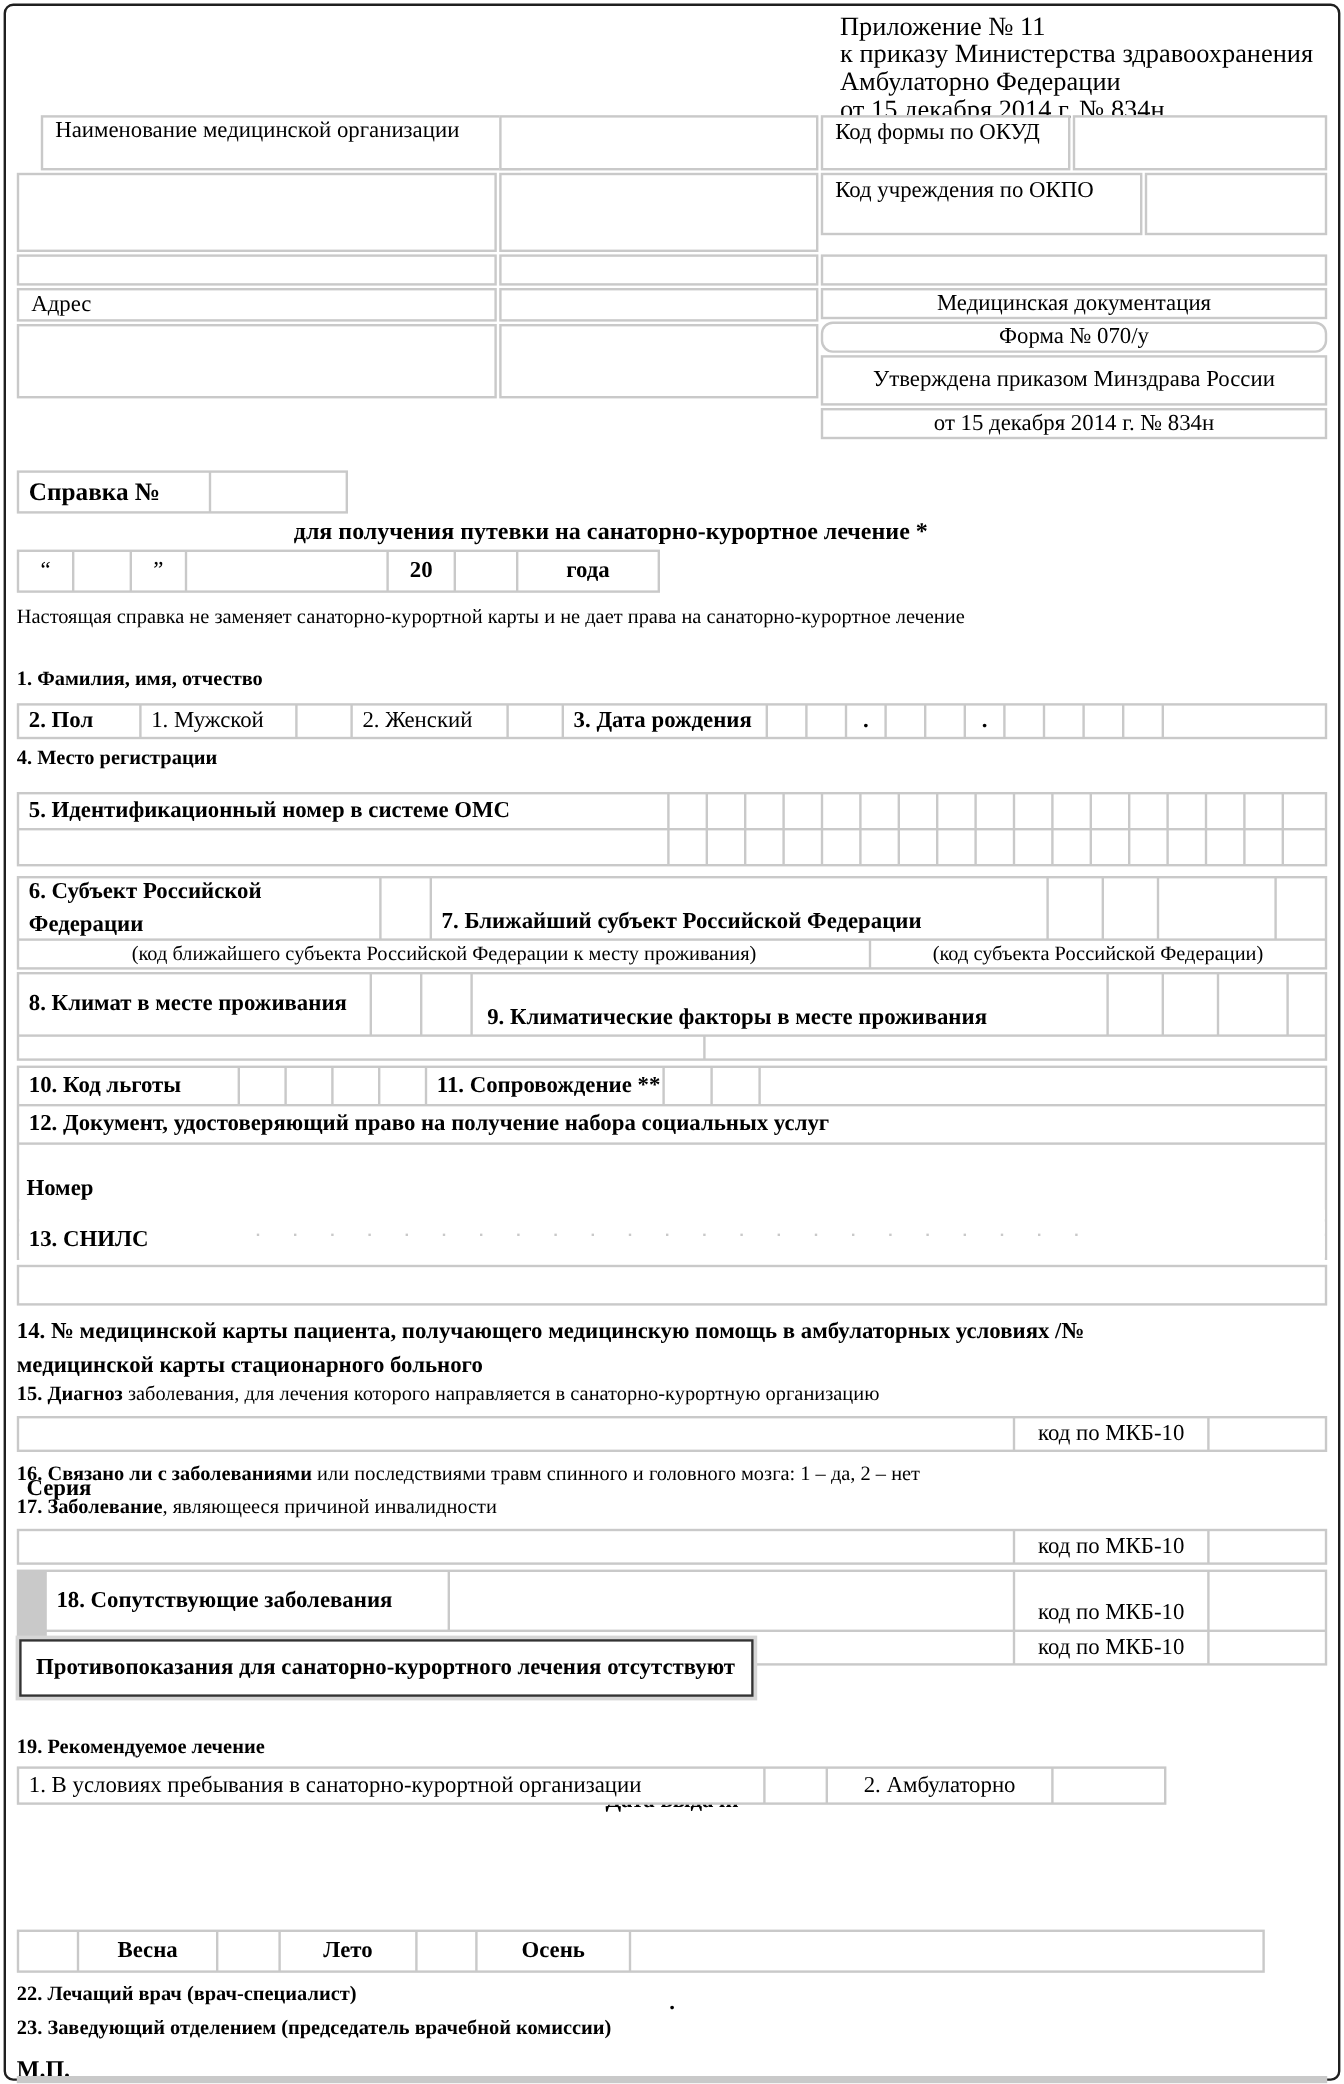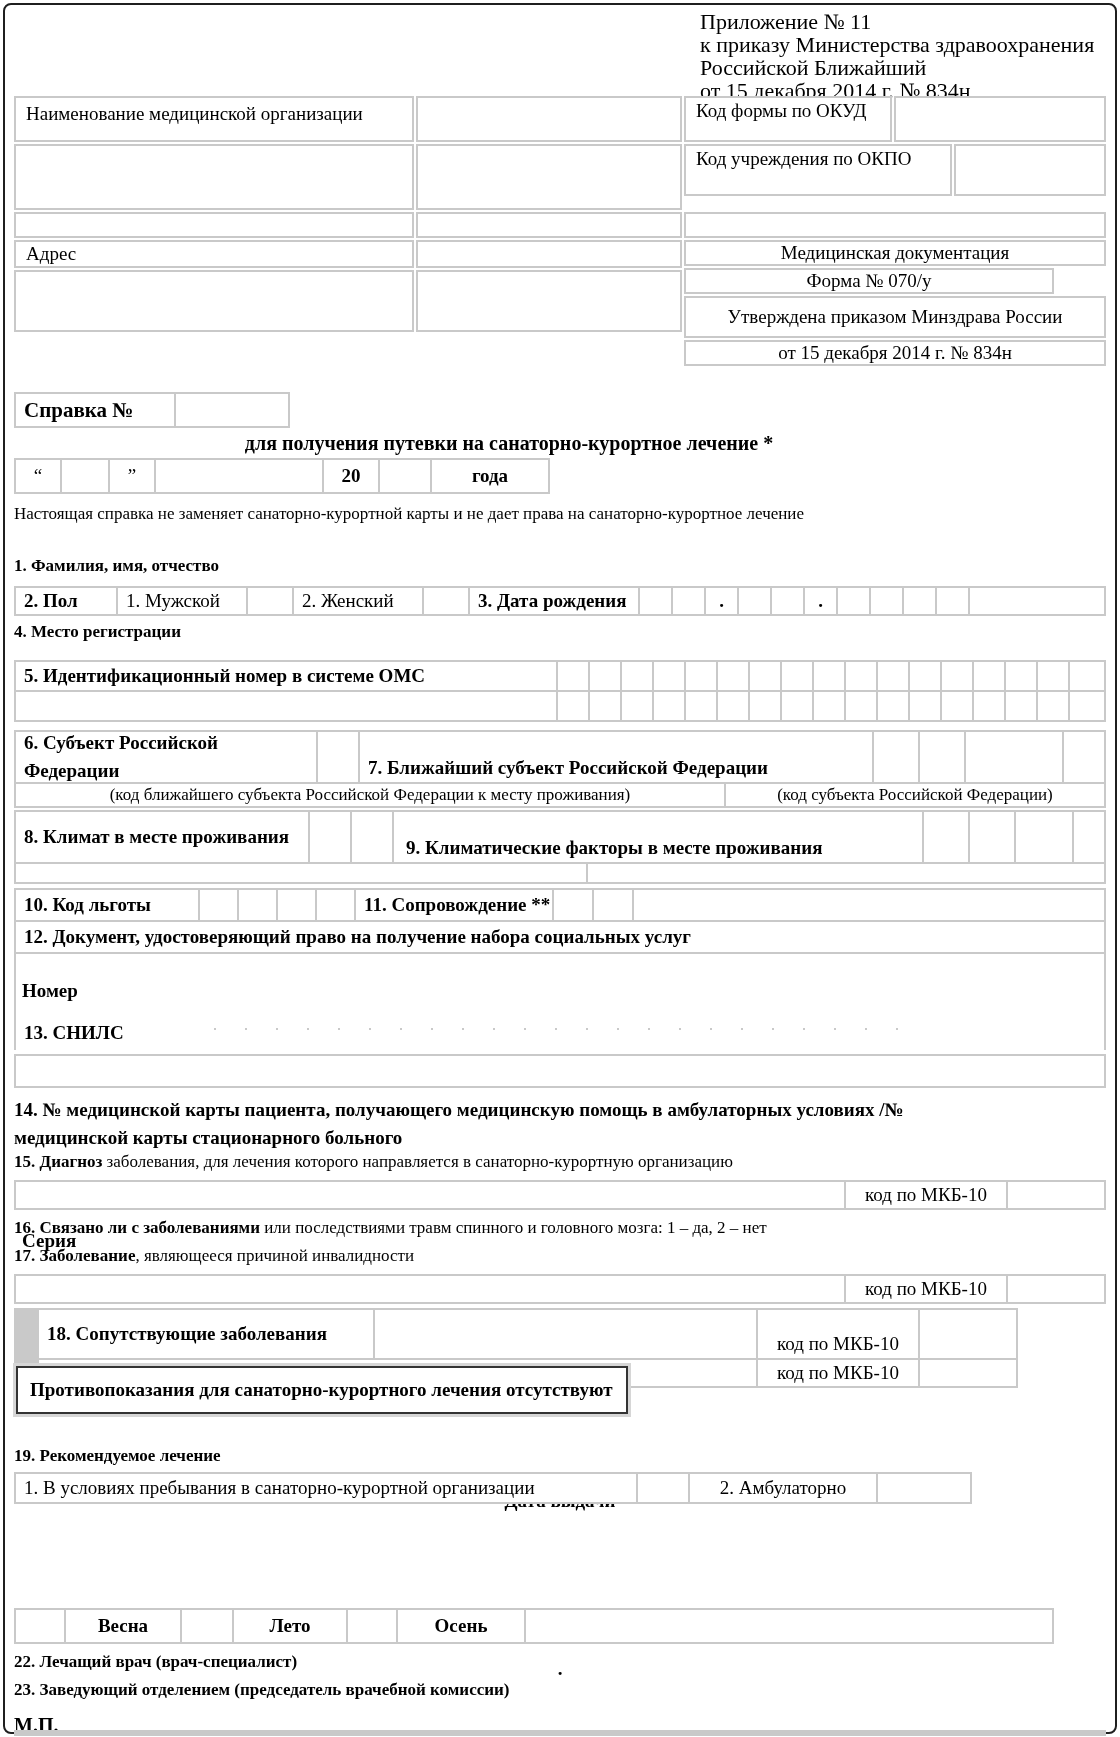--- a/index.html
+++ b/index.html
@@ -10,21 +10,21 @@
   .page{
     position:relative;width:1120px;height:1737px;background:#fff;
     font-family:"Liberation Serif","DejaVu Serif",serif;color:var(--ink);
     overflow:hidden;
   }
   .frame{position:absolute;inset:3px;border:2px solid #1f1f1f;border-radius:8px;pointer-events:none;}
   .abs{position:absolute;}
   
   .hcell{position:absolute;background:#fff;border:2px solid var(--grid);box-sizing:border-box;
          font-size:19px;display:flex;align-items:center;padding:0 10px;}
-  .hcell.bottom{align-items:flex-end;padding-bottom:15px;}
+  .hcell.bottom{align-items:flex-start;padding-bottom:15px;margin-left:20px;}
   .hcell.top{align-items:flex-start;padding-top:2px;}
   .hcell.center{justify-content:center;text-align:center;}
   
   .r{display:flex;align-items:stretch;background:var(--grid);padding:2px;gap:2px;box-sizing:border-box;}
   .tbl{display:flex;flex-direction:column;background:var(--grid);padding:2px;gap:2px;box-sizing:border-box;}
   .tbl .rr{display:flex;align-items:stretch;gap:2px;}
   .c{background:#fff;display:flex;align-items:center;font-size:19px;box-sizing:border-box;}
   .c.pl{padding-left:8px;}
   .c.ctr{justify-content:center;text-align:center;}
   .c.bot{align-items:flex-end;padding-bottom:3px;}
@@ -43,21 +43,21 @@
 </style>
 </head>
 <body>
 
 <div class="page">
   <div class="frame"></div>
 
   <div class="annex" style="left:700px;top:10px;width:410px;">
     <div>Приложение № 11</div>
     <div>к приказу Министерства здравоохранения</div>
-    <div>Российской Ближайший</div>
+    <div>Амбулаторно Федерации</div>
     <div>от 15 декабря 2014 г. № 834н</div>
   </div>
 
   <div class="hcell bottom" style="left:14px;top:96px;width:400px;height:46px;">
       <span>Наименование медицинской организации</span>
     </div>
   <div class="hcell" style="left:14px;top:144px;width:400px;height:66px;"></div>
   <div class="hcell" style="left:14px;top:212px;width:400px;height:26px;"></div>
   <div class="hcell" style="left:14px;top:240px;width:400px;height:28px;">
       <span>Адрес</span>
@@ -76,21 +76,21 @@
   <div class="hcell" style="left:894px;top:96px;width:212px;height:46px;"></div>
   <div class="hcell top" style="left:684px;top:144px;width:268px;height:52px;line-height:1.15;">
       <span>Код учреждения по ОКПО</span>
     </div>
   <div class="hcell" style="left:954px;top:144px;width:152px;height:52px;"></div>
 
   <div class="hcell" style="left:684px;top:212px;width:422px;height:26px;"></div>
   <div class="hcell center" style="left:684px;top:240px;width:422px;height:26px;">
       <span>Медицинская документация</span>
     </div>
-  <div class="hcell center" style="left:684px;top:268px;width:370px;height:26px;">
+  <div class="hcell center" style="left:684px;top:268px;width:422px;height:26px;border-radius:10px;">
       <span>Форма № 070/у</span>
     </div>
   <div class="hcell center" style="left:684px;top:296px;width:422px;height:42px;line-height:1.2;">
       <span>Утверждена приказом Минздрава России</span>
     </div>
   <div class="hcell center" style="left:684px;top:340px;width:422px;height:26px;">
       <span>от 15 декабря 2014 г. № 834н</span>
     </div>
 
   <div class="r abs" style="left:14px;top:392px;width:276px;height:36px;">
@@ -230,21 +230,21 @@
 
   <div class="line mixed" style="left:14px;top:1218px;"><b>16. Связано ли с заболеваниями</b><span> или последствиями травм спинного и головного мозга: 1 – да, 2 – нет</span></div>
   <div class="line mixed" style="left:14px;top:1246px;"><b>17. Заболевание</b><span>, являющееся причиной инвалидности</span></div>
 
   <div class="r abs" style="left:14px;top:1274px;width:1092px;height:30px;">
     <span class="fill cell"></span>
     <span class="c ctr" style="flex:0 0 160px;">код по МКБ-10</span>
     <span class="cell" style="flex:0 0 96px;"></span>
   </div>
 
-  <div class="tbl abs" style="left:14px;top:1308px;width:1004px;padding-left:25px;">
+  <div class="tbl abs" style="left:14px;top:1308px;width:1092px;padding-left:25px;">
     <div class="rr" style="height:48px;">
       <span class="c pl b wrap2" style="flex:0 0 334px;">18. Сопутствующие заболевания</span>
       <span class="fill cell"></span>
       <span class="c ctr bot" style="flex:0 0 160px;justify-content:center;">код по МКБ-10</span>
       <span class="cell" style="flex:0 0 96px;"></span>
     </div>
     <div class="rr" style="height:26px;">
       <span class="fill cell"></span>
       <span class="c ctr" style="flex:0 0 160px;">код по МКБ-10</span>
       <span class="cell" style="flex:0 0 96px;"></span>

